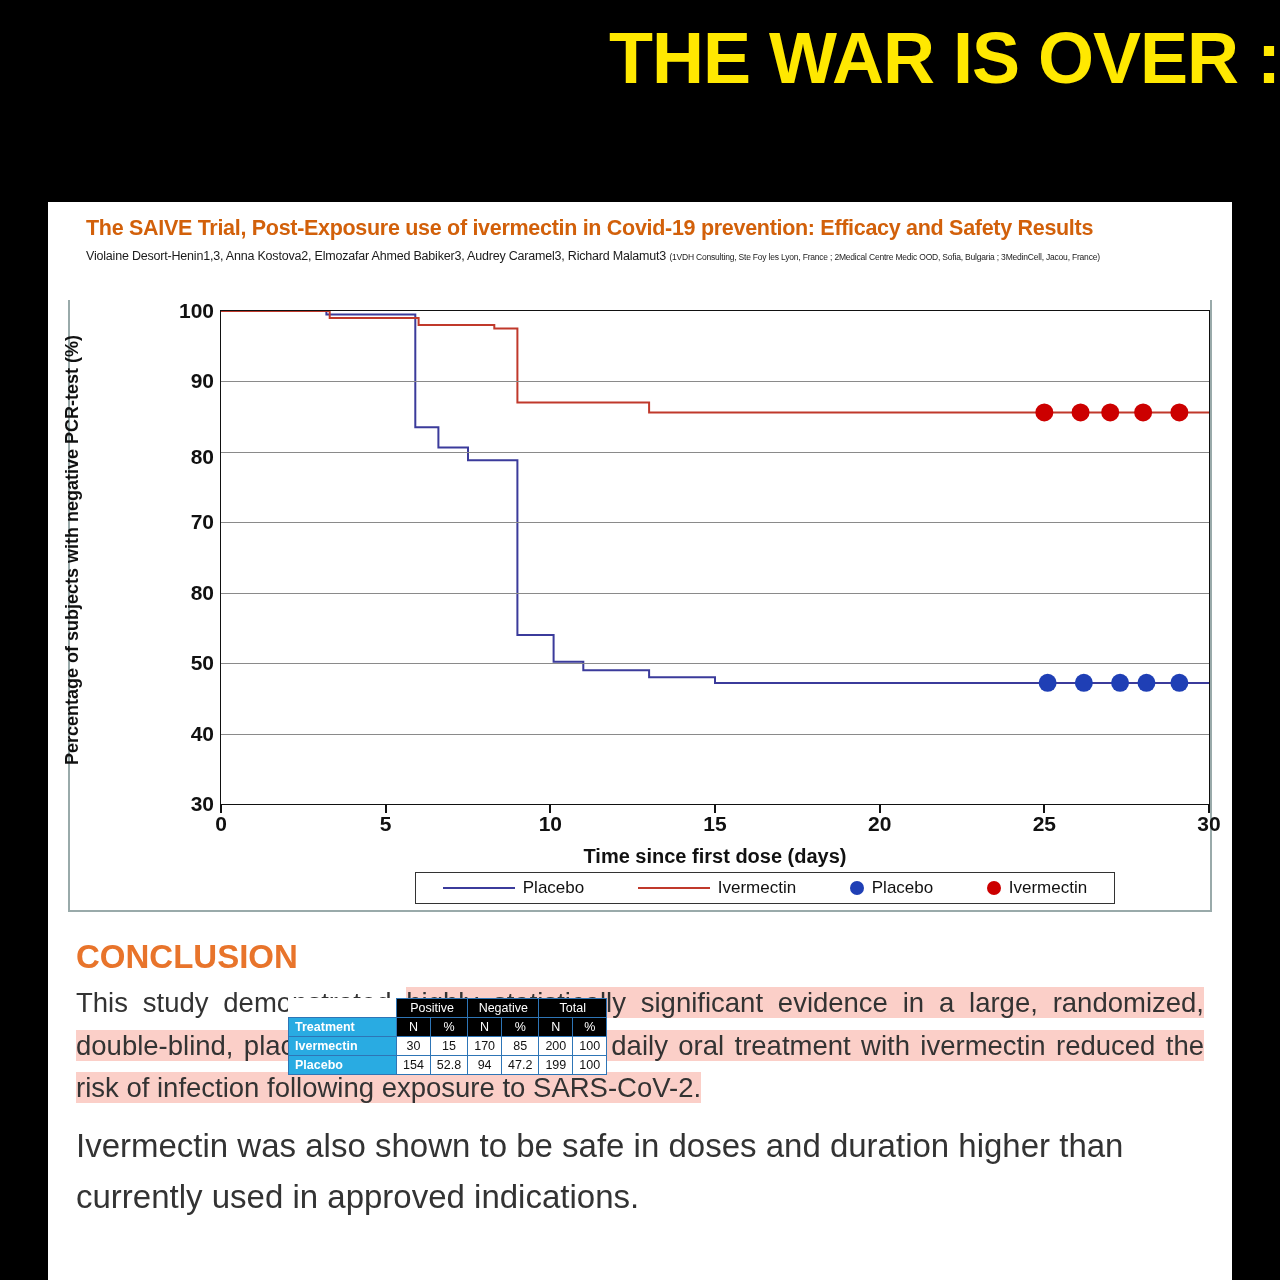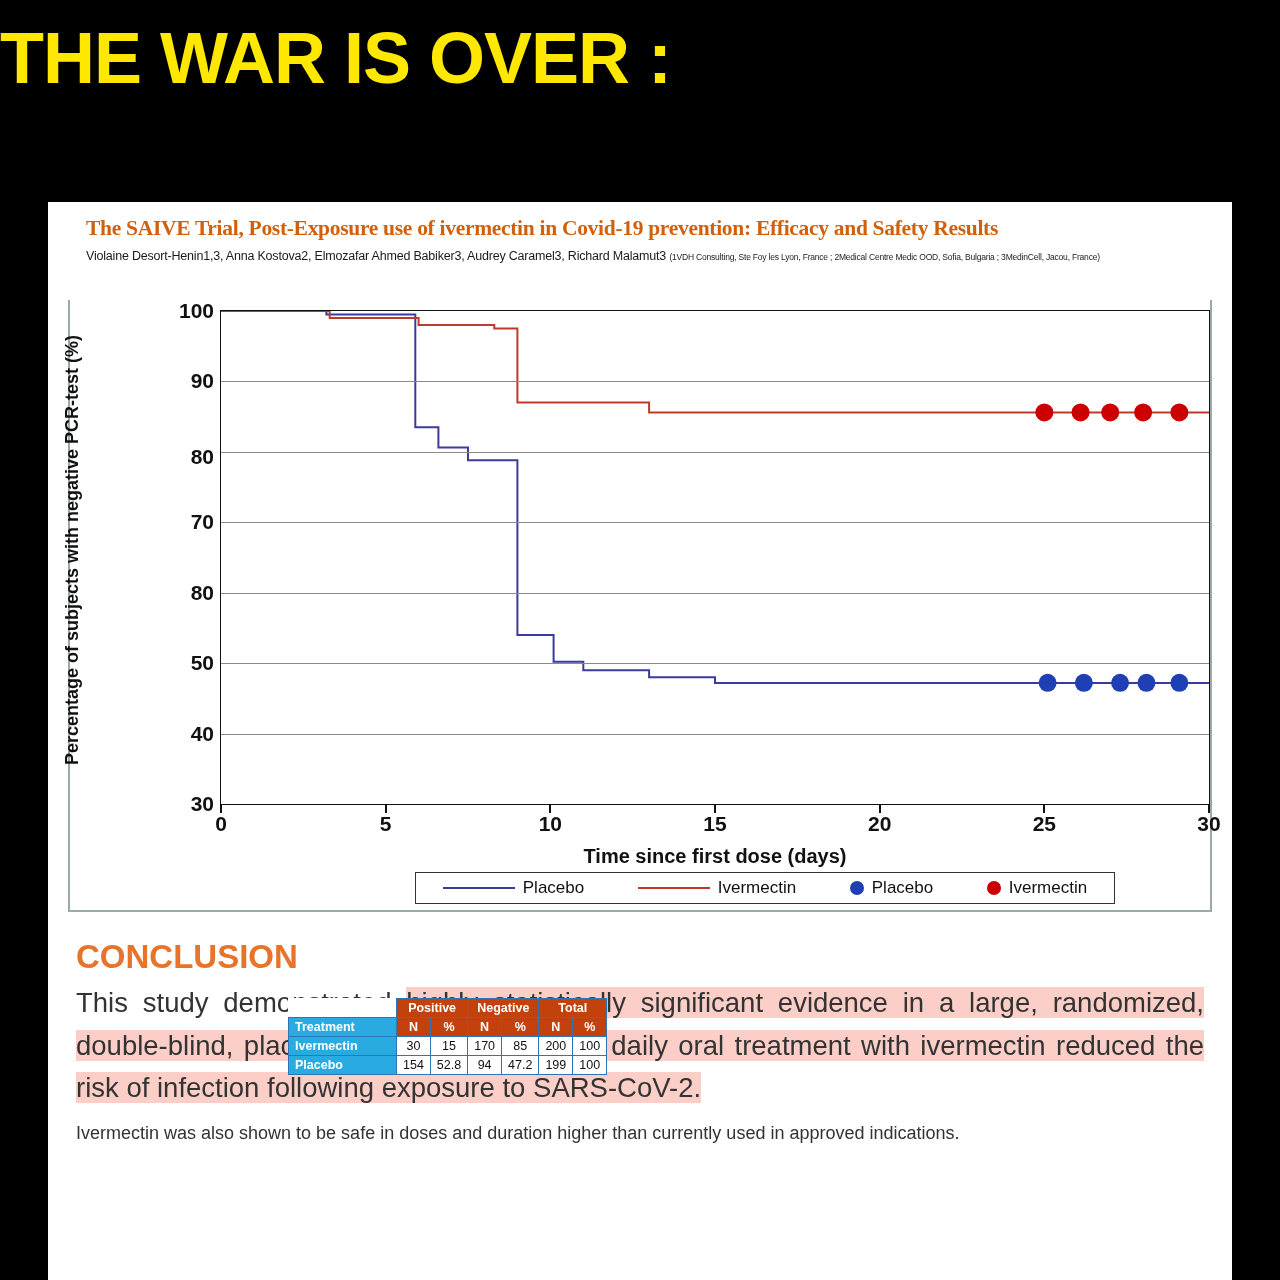--- a/index.html
+++ b/index.html
@@ -2,37 +2,36 @@
 <html><head>
 <meta charset="utf-8">
 <style>
   html,body{margin:0;padding:0;}
   body{
     width:1280px;height:1280px;background:#000;
     font-family:"Liberation Sans", sans-serif;
     overflow:hidden;position:relative;
   }
   .headline{
-    width:1280px;text-align:left;color:#FFE800;
+    width:1280px;text-align:right;color:#FFE800;
     font-weight:bold;font-size:72px;line-height:1.45;
     letter-spacing:-1px;padding-top:6px;box-sizing:border-box;
   }
   .headline .l2{display:block;margin-top:-12px;}
 
   .poster{
     position:absolute;left:48px;top:202px;width:1184px;height:722px;
     background:#ffffff;box-sizing:border-box;
   }
   .poster-head{
     padding:14px 16px 4px 38px;
   }
   .poster-title{
     color:#D2600A;font-weight:bold;font-size:21.5px;letter-spacing:-0.3px;
     white-space:nowrap;
-    font-family:Liberation Serif, serif;
   }
   .poster-authors{
     margin-top:8px;font-size:12.5px;color:#1a1a1a;letter-spacing:-0.2px;
     white-space:nowrap;
   }
   .poster-affil{font-size:8.5px;color:#222;}
 
   .chart-frame{
     position:absolute;left:20px;top:98px;width:1144px;height:612px;
     border-left:2px solid #9aa;border-right:2px solid #9aa;border-bottom:2px solid #9aa;
@@ -67,21 +66,21 @@
   .tick{position:absolute;top:505px;width:2px;height:8px;background:#111;}
 
   
   .mini-table{
     position:absolute;left:218px;top:698px;border-collapse:collapse;
     font-size:12.5px;background:#fff;z-index:6;
   }
   .mini-table td,.mini-table th{
     border:1px solid #2E75B6;padding:2px 6px;text-align:center;color:#111;font-weight:normal;
   }
-  .mini-table th{background:#c2410c;color:#fff;font-weight:bold;}
+  .mini-table th{background:#000000;color:#fff;font-weight:normal;}
   .mini-table .rowhdr{background:#29ABE2;color:#fff;font-weight:bold;text-align:left;width:95px;}
   .mini-table .blank{border:none;background:transparent;}
 
   
   .legend{
     position:absolute;left:345px;top:572px;width:700px;height:32px;
     border:1px solid #333;display:flex;align-items:center;justify-content:space-around;
     background:#fff;font-size:17px;color:#111;box-sizing:border-box;
   }
   .legend .item{display:flex;align-items:center;gap:8px;}
@@ -95,21 +94,21 @@
   
   .conclusion{
     position:absolute;left:48px;top:924px;width:1184px;height:356px;
     background:#fff;box-sizing:border-box;padding:10px 28px 0 28px;
   }
   .conc-title{color:#E8742B;font-weight:bold;font-size:33px;margin:4px 0 6px 0;}
   .conc-p{
     font-size:27.5px;line-height:1.55;color:#333;text-align:justify;margin:0 0 10px 0;
   }
   .hl{background:#FBCFC8;}
-  .conc-p2{font-size:18px;line-height:1.55;color:#333;margin:0;}
+  .conc-p2{font-size:33px;line-height:1.55;color:#333;margin:0;}
 </style>
 </head>
 <body>
 
 <div class="headline">
   <span>THE WAR IS OVER :</span>
 </div>
 
 <div class="poster">
   <div class="poster-head">

